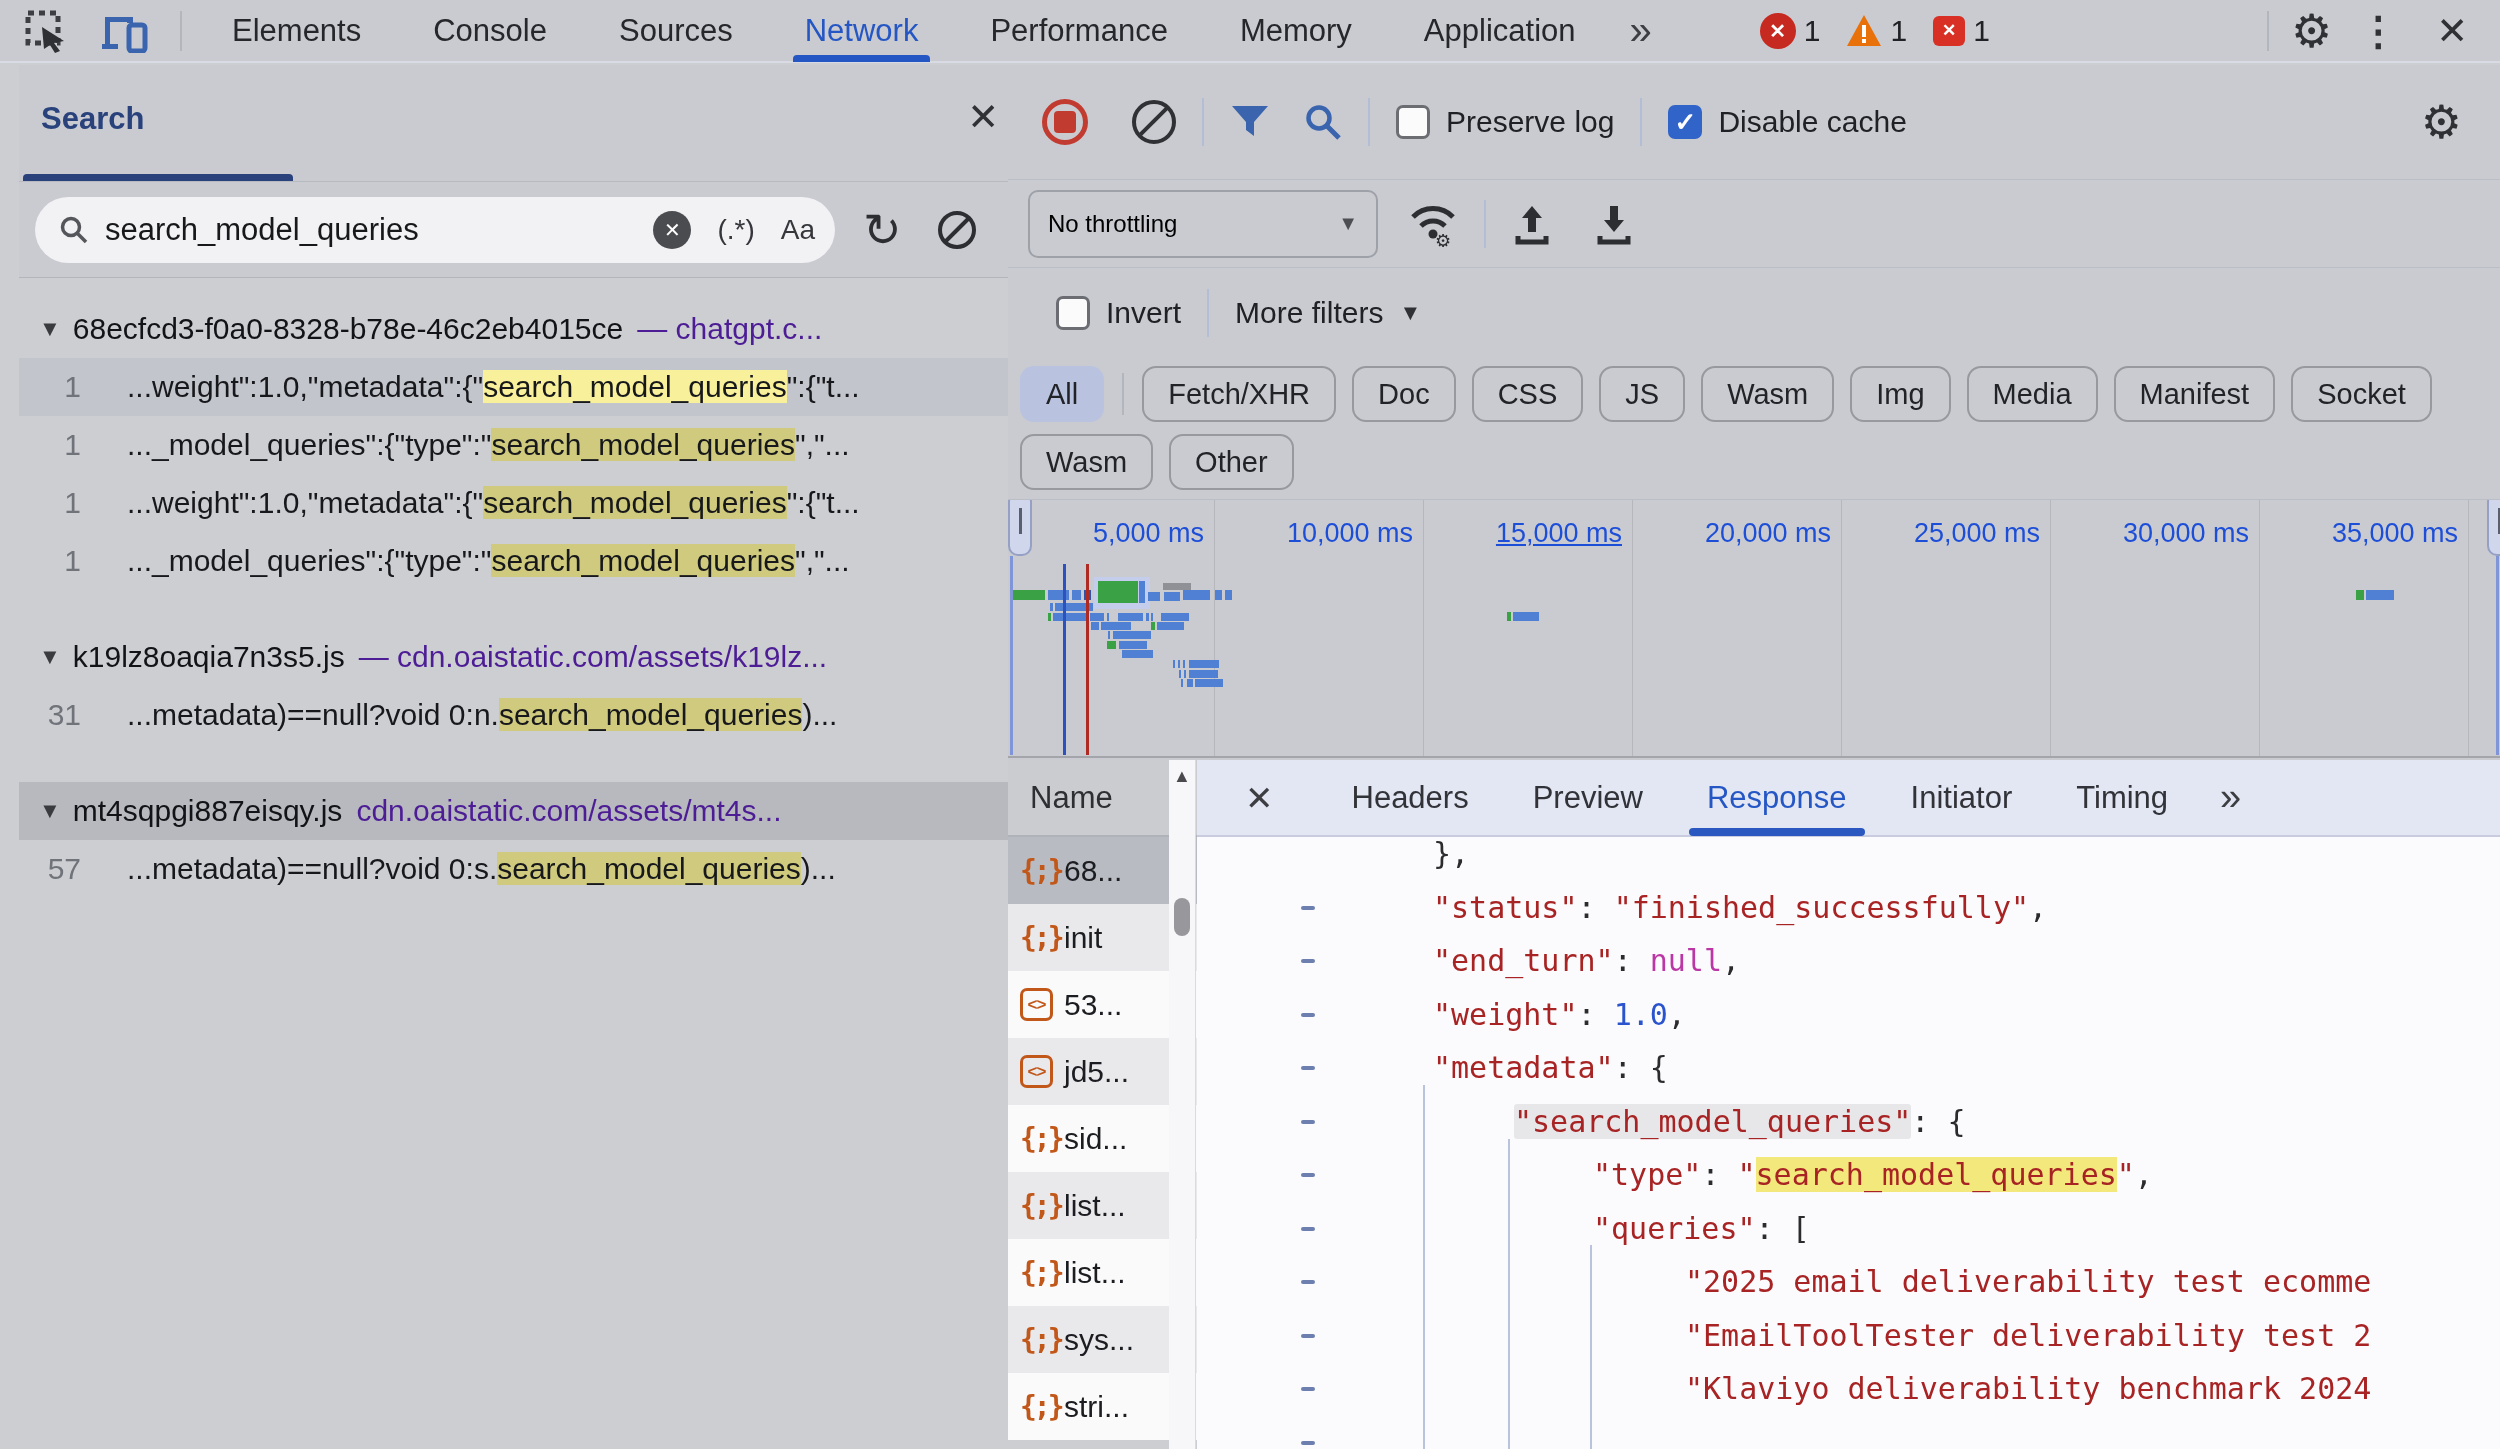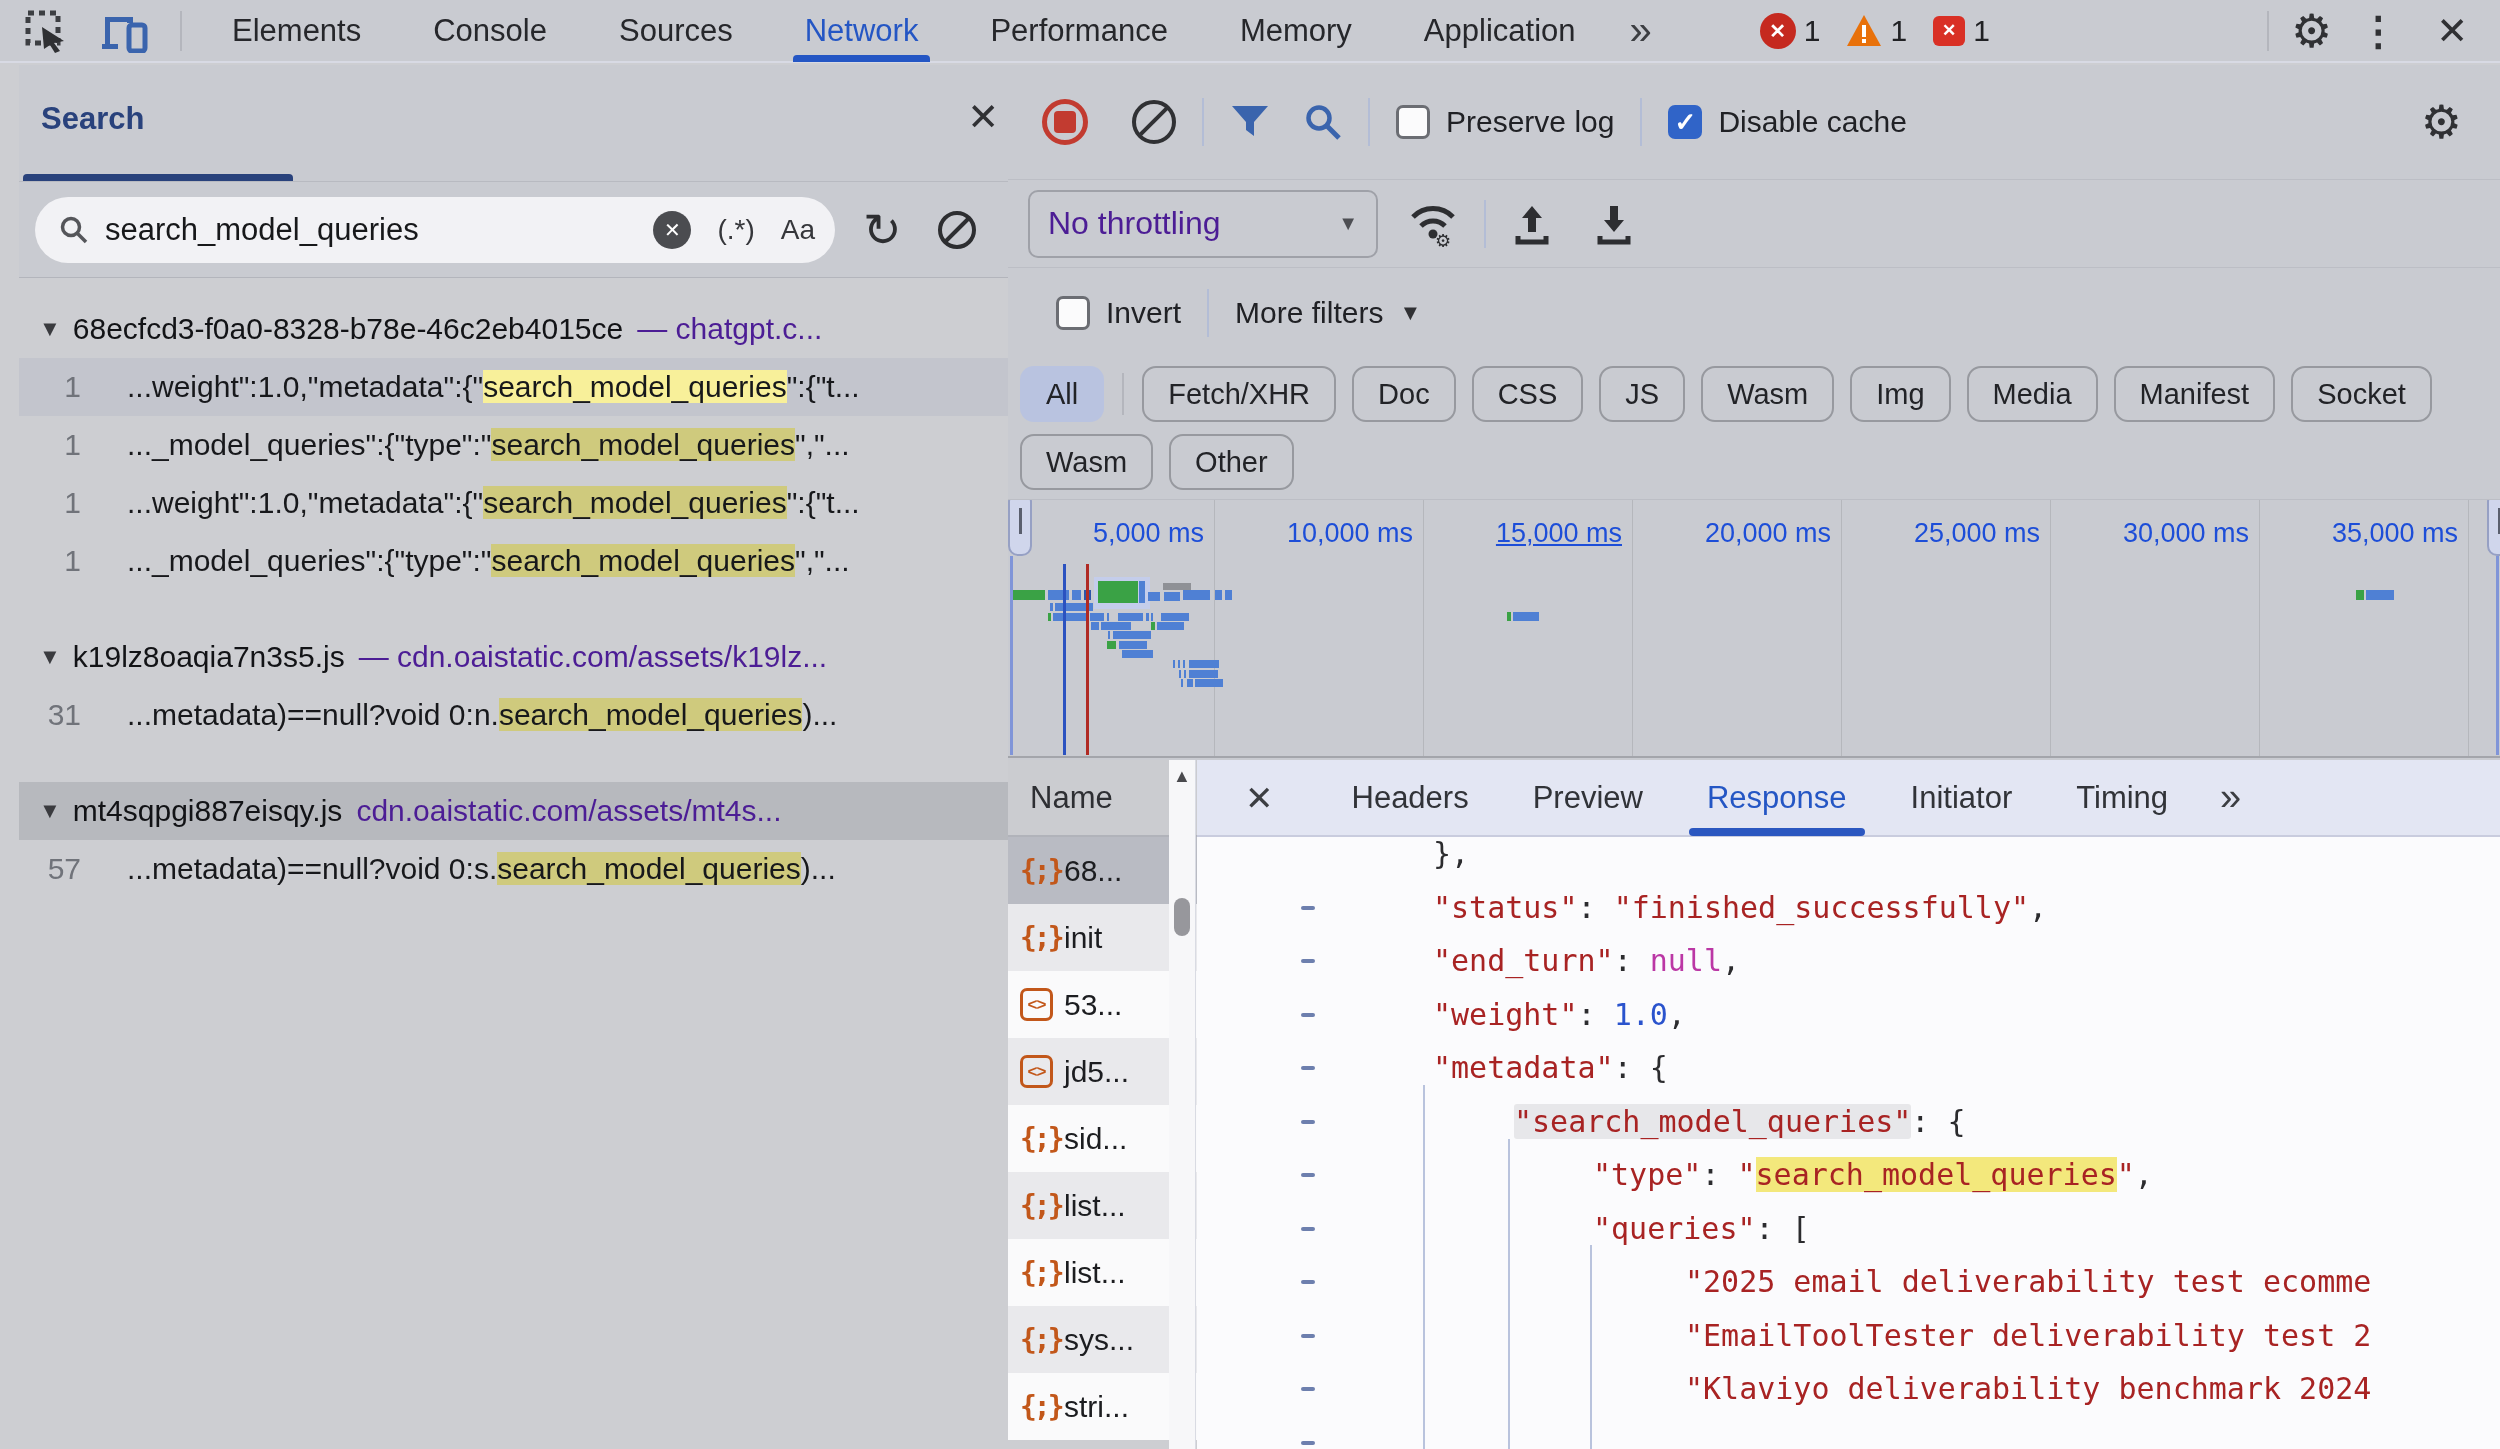--- a/index.html
+++ b/index.html
@@ -75,21 +75,21 @@
   .clr-btn::after { content:""; position:absolute; left:-1px; top:15px; width:38px; height:4px; background:#303134; transform:rotate(-45deg); }
   .nt-vsep { width:2px; height:48px; background:#b3bdd6; margin:0 26px; }
   .icon-btn { background:none; border:none; cursor:pointer; display:flex; align-items:center; justify-content:center; }
   .cb { width:34px; height:34px; border:3px solid #6b6d73; border-radius:7px; background:#fbfbfc; flex:none; cursor:pointer; }
   .cb.checked { background:#3064c8; border-color:#3064c8; color:#fff; font-size:26px; font-weight:bold;
     display:flex; align-items:center; justify-content:center; }
   .cb-label { font-size:30px; color:#202125; margin-left:16px; cursor:default; }
   .nt-row2 { height:88px; display:flex; align-items:center; border-bottom:1px solid #bcbec5; }
   .throttle-box { margin-left:20px; width:350px; height:68px; border:2px solid #9fa1a8; border-radius:10px;
     display:flex; align-items:center; padding:0 18px; cursor:pointer; background:transparent; }
-  .throttle-box .tval { font-size:32px; color:#4c1d95; }
+  .throttle-box .tval { font-size:24px; color:#000000; }
   .throttle-box .caret { margin-left:auto; font-size:20px; color:#4d4e53; }
   .nt-row3 { height:90px; display:flex; align-items:center; }
   .filter-pill { margin-left:20px; width:948px; height:62px; border-radius:31px; background:#c5c7d4;
     display:flex; align-items:center; padding:0 22px; }
   .filter-pill input { flex:1; border:none; outline:none; background:transparent; font-size:30px;
     color:#43454b; margin-left:16px; font-family:"Liberation Sans",sans-serif; }
   .filter-pill input::placeholder { color:#43454b; opacity:1; }
   #invert-wrap { display:flex; align-items:center; margin-left:48px; }
   .mf-label { font-size:30px; color:#202125; }
   .mf-caret { font-size:22px; color:#303134; margin-left:16px; }

